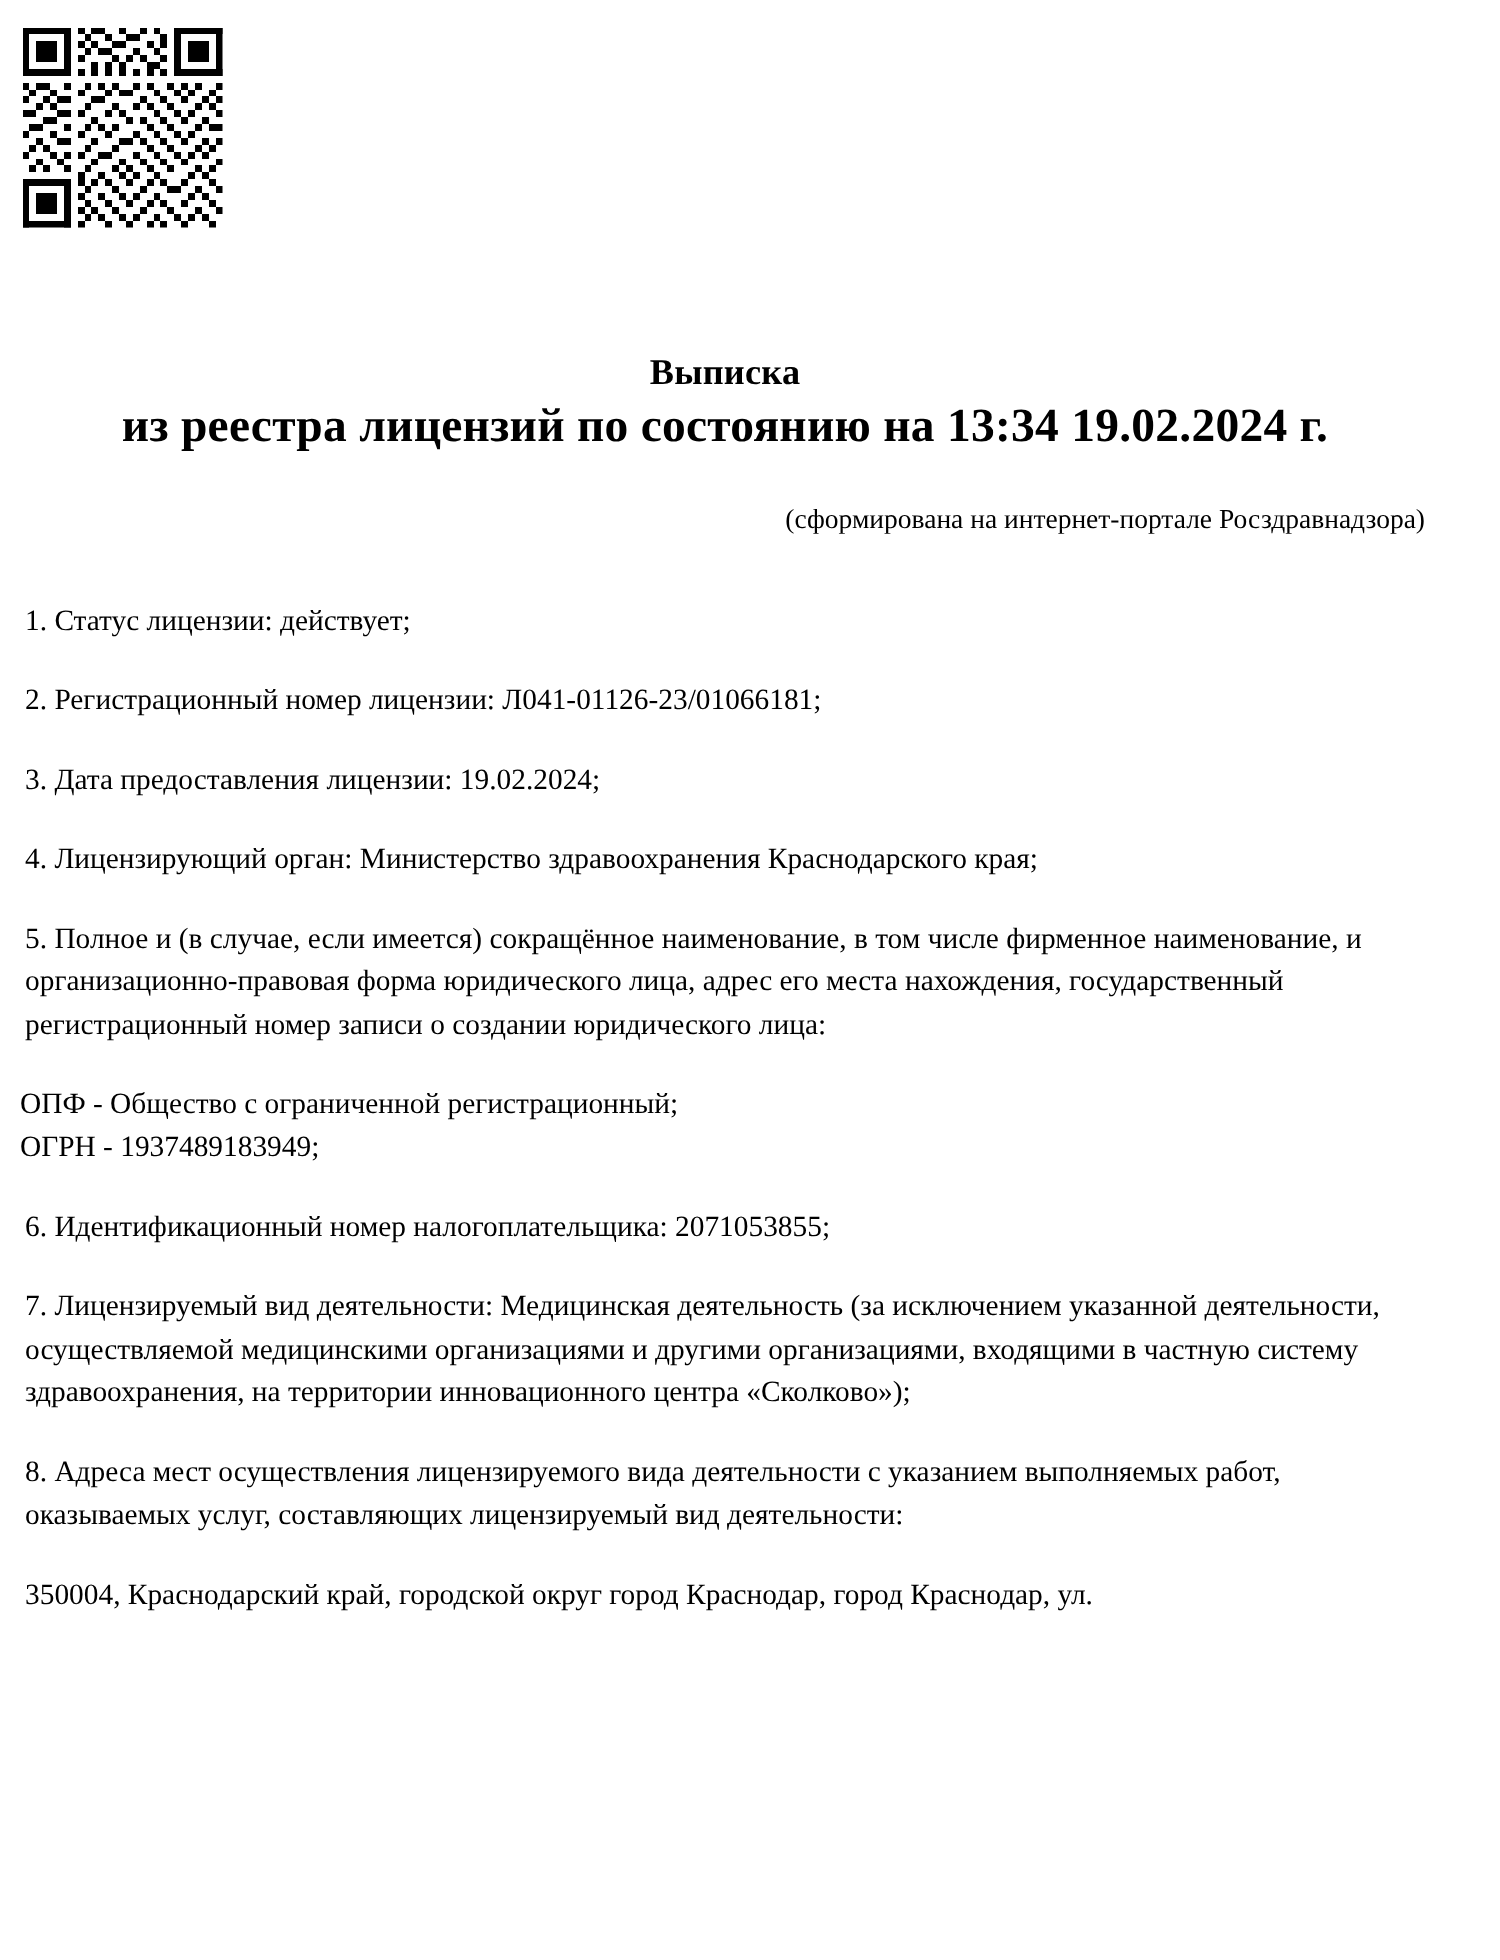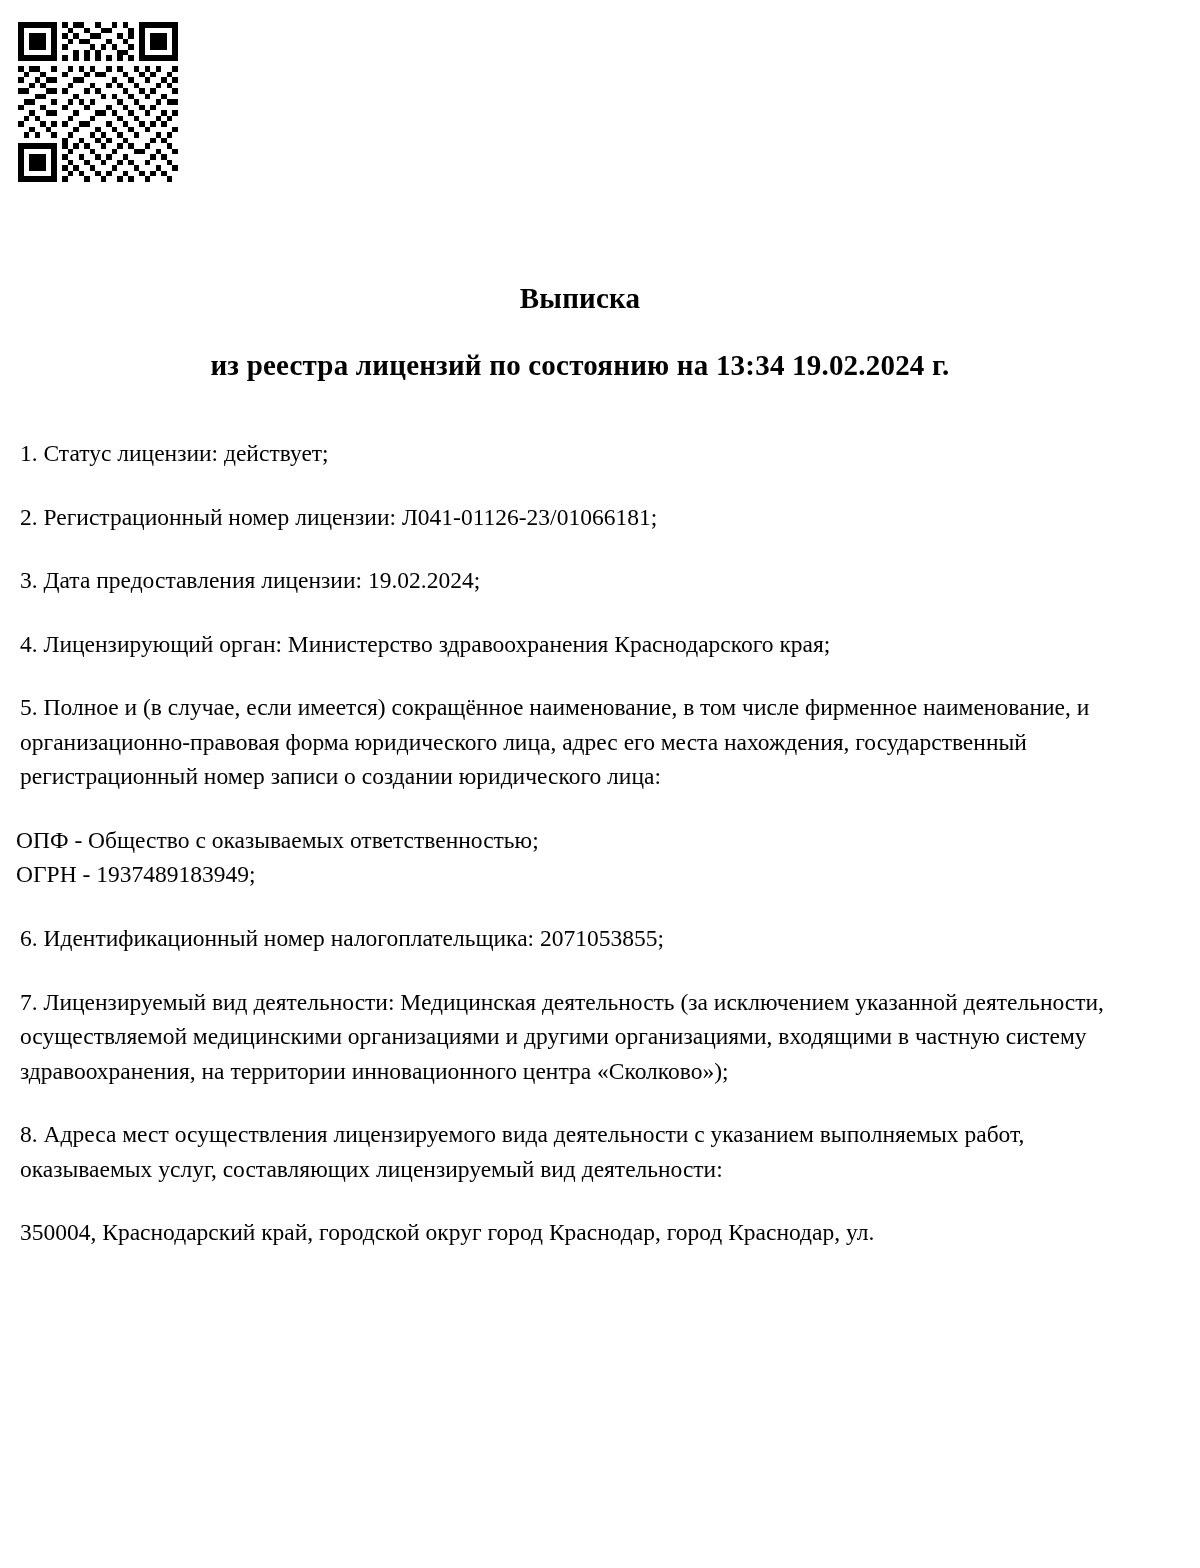--- a/index.html
+++ b/index.html
@@ -33,21 +33,21 @@
   .qr-wrap svg { display: block; width: 160px; height: 160px; }
 
   
   .title-block {
     margin-top: 252px;
     text-align: center;
     font-weight: bold;
     line-height: 1.28;
   }
   .title-line1 { font-size: 29px; letter-spacing: 0.2px; }
-  .title-line2 { font-size: 29px; letter-spacing: 0.2px; margin-top: 30px; }
+  .title-line2 { font-size: 38px; letter-spacing: 0.2px; }
 
   .subtitle {
     margin-top: 36px;
     text-align: right;
     font-size: 22px;
     padding-right: 4px;
   }
 
   .body-text {
     margin-top: 52px;
@@ -342,30 +342,31 @@
         <rect x="27" y="28" width="1" height="1"></rect>
       </g>
     </svg>
   </div>
 
   <div class="title-block">
     <div class="title-line1">Выписка</div>
     <div class="title-line2">из реестра лицензий по состоянию на 13:34 19.02.2024 г.</div>
   </div>
 
+  <div class="subtitle">(сформирована на интернет-портале Росздравнадзора)</div>
 
   <div class="body-text">
     <p class="para">1. Статус лицензии: действует;</p>
     <p class="para">2. Регистрационный номер лицензии: Л041-01126-23/01066181;</p>
     <p class="para">3. Дата предоставления лицензии: 19.02.2024;</p>
     <p class="para">4. Лицензирующий орган: Министерство здравоохранения Краснодарского края;</p>
     <p class="para">5. Полное и (в случае, если имеется) сокращённое наименование, в том числе фирменное наименование, и организационно-правовая форма юридического лица, адрес его места нахождения, государственный регистрационный номер записи о создании юридического лица:</p>
 
     <div class="block-lines">
-      <span class="ln">ОПФ - Общество с оказываемых ответственностью;</span>
+      <span class="ln">ОПФ - Общество с ограниченной регистрационный;</span>
       <span class="ln">ОГРН - 1937489183949;</span>
     </div>
 
     <p class="para">6. Идентификационный номер налогоплательщика: 2071053855;</p>
     <p class="para">7. Лицензируемый вид деятельности: Медицинская деятельность (за исключением указанной деятельности, осуществляемой медицинскими организациями и другими организациями, входящими в частную систему здравоохранения, на территории инновационного центра «Сколково»);</p>
     <p class="para">8. Адреса мест осуществления лицензируемого вида деятельности с указанием выполняемых работ, оказываемых услуг, составляющих лицензируемый вид деятельности:</p>
     <p class="para">350004, Краснодарский край, городской округ город Краснодар, город Краснодар, ул.</p>
   </div>
 
 </div>

